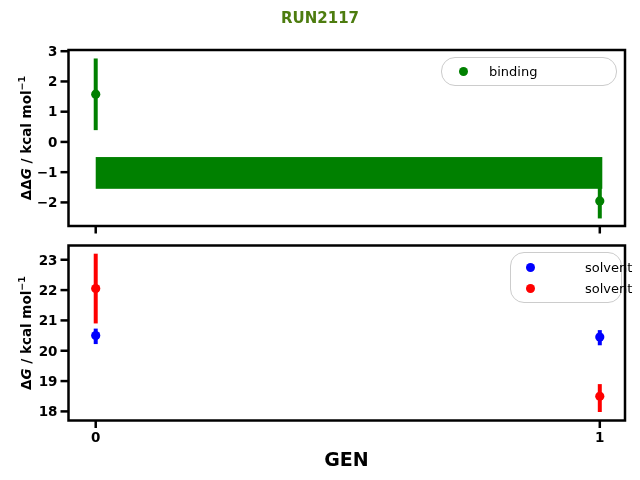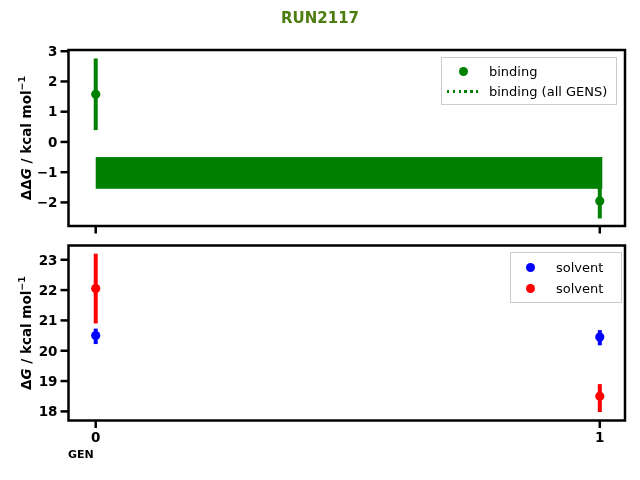--- a/index.html
+++ b/index.html
@@ -32,50 +32,50 @@
     color: #000;
     white-space: nowrap;
     line-height: 22px;
   }
   #ylabel-0 { top: 127px; }
   #ylabel-1 { top: 322px; }
   .ylabel sup { font-size: 9.5px; }
   .xlabel {
     position: absolute;
     left: 68px; top: 448px; width: 557px;
-    text-align: left;
-    font-size: 11px;
+    text-align: center;
+    font-size: 19px;
     font-weight: bold;
     color: #000;
   }
   .tick-label {
     font-family: "DejaVu Sans", sans-serif;
     font-size: 13.5px;
     font-weight: bold;
     fill: #000;
   }
   .legend {
     position: absolute;
     background: #ffffff;
     border: 1px solid #cccccc;
-    border-radius: 0;
+    border-radius: 14px;
     padding: 4px 0 3px 0;
     box-sizing: border-box;
   }
   #legend-0 { left: 441px; top: 57px; width: 176px; }
   #legend-1 { left: 510px; top: 252px; width: 112px; }
   .legend-row {
     display: flex;
     align-items: center;
     height: 19.5px;
     font-size: 13px;
     color: #000;
     white-space: nowrap;
   }
-  #legend-1 .legend-row { height: 21px; }
+  #legend-1 .legend-row { height: 21px; gap: 29px; }
   .marker-box {
     width: 42px;
     display: flex;
     justify-content: center;
     align-items: center;
     flex: none;
   }
   #legend-1 .marker-box { width: 38px; }
   .m-dot { width: 9px; height: 9px; border-radius: 50%; }
   .m-dotted-line { width: 33px; height: 3px; }
@@ -143,26 +143,20 @@
 
   <div class="xlabel">GEN</div>
 
   <div class="legend" id="legend-0">
     <div class="legend-row">
       <span class="marker-box">
           <span class="marker m-dot" style="background: rgb(0, 128, 0);"></span>
         </span>
       <span class="legend-label">binding</span>
     </div>
-    <div class="legend-row">
-      <span class="marker-box">
-          <span class="marker m-dotted-line" style="background-image: repeating-linear-gradient(90deg, rgb(0, 128, 0) 0px, rgb(0, 128, 0) 2.5px, transparent 2.5px, transparent 5.8px);"></span>
-        </span>
-      <span class="legend-label">binding (all GENS)</span>
-    </div>
   </div>
 
   <div class="legend" id="legend-1">
     <div class="legend-row">
       <span class="marker-box">
           <span class="marker m-dot" style="background: rgb(0, 0, 255);"></span>
         </span>
       <span class="legend-label">solvent</span>
     </div>
     <div class="legend-row">

